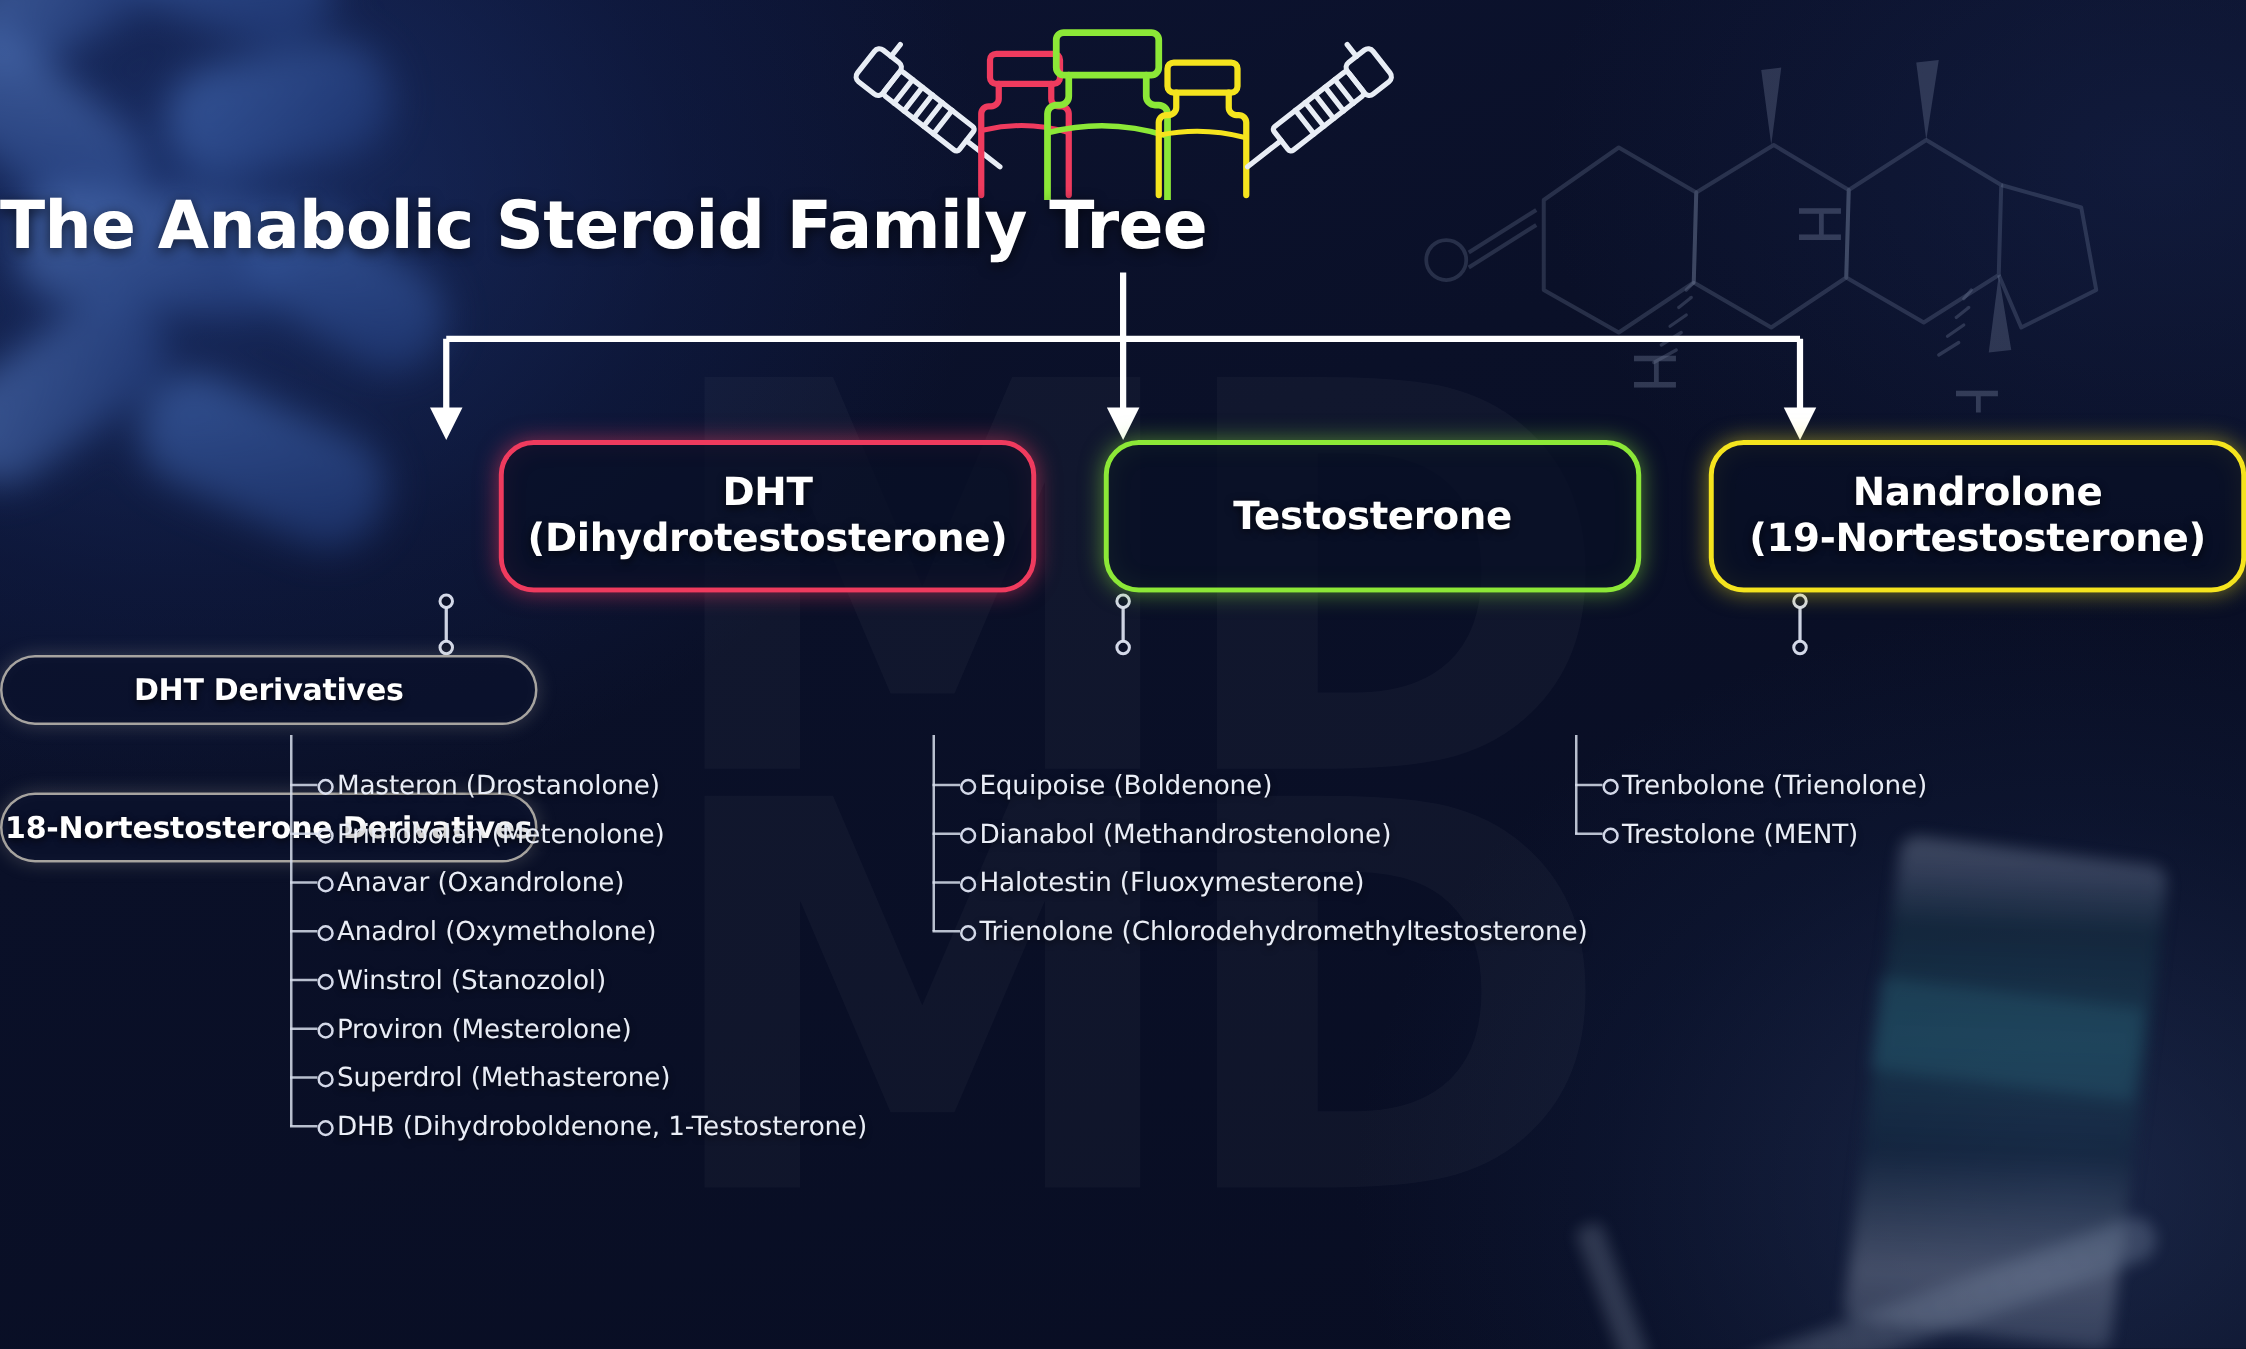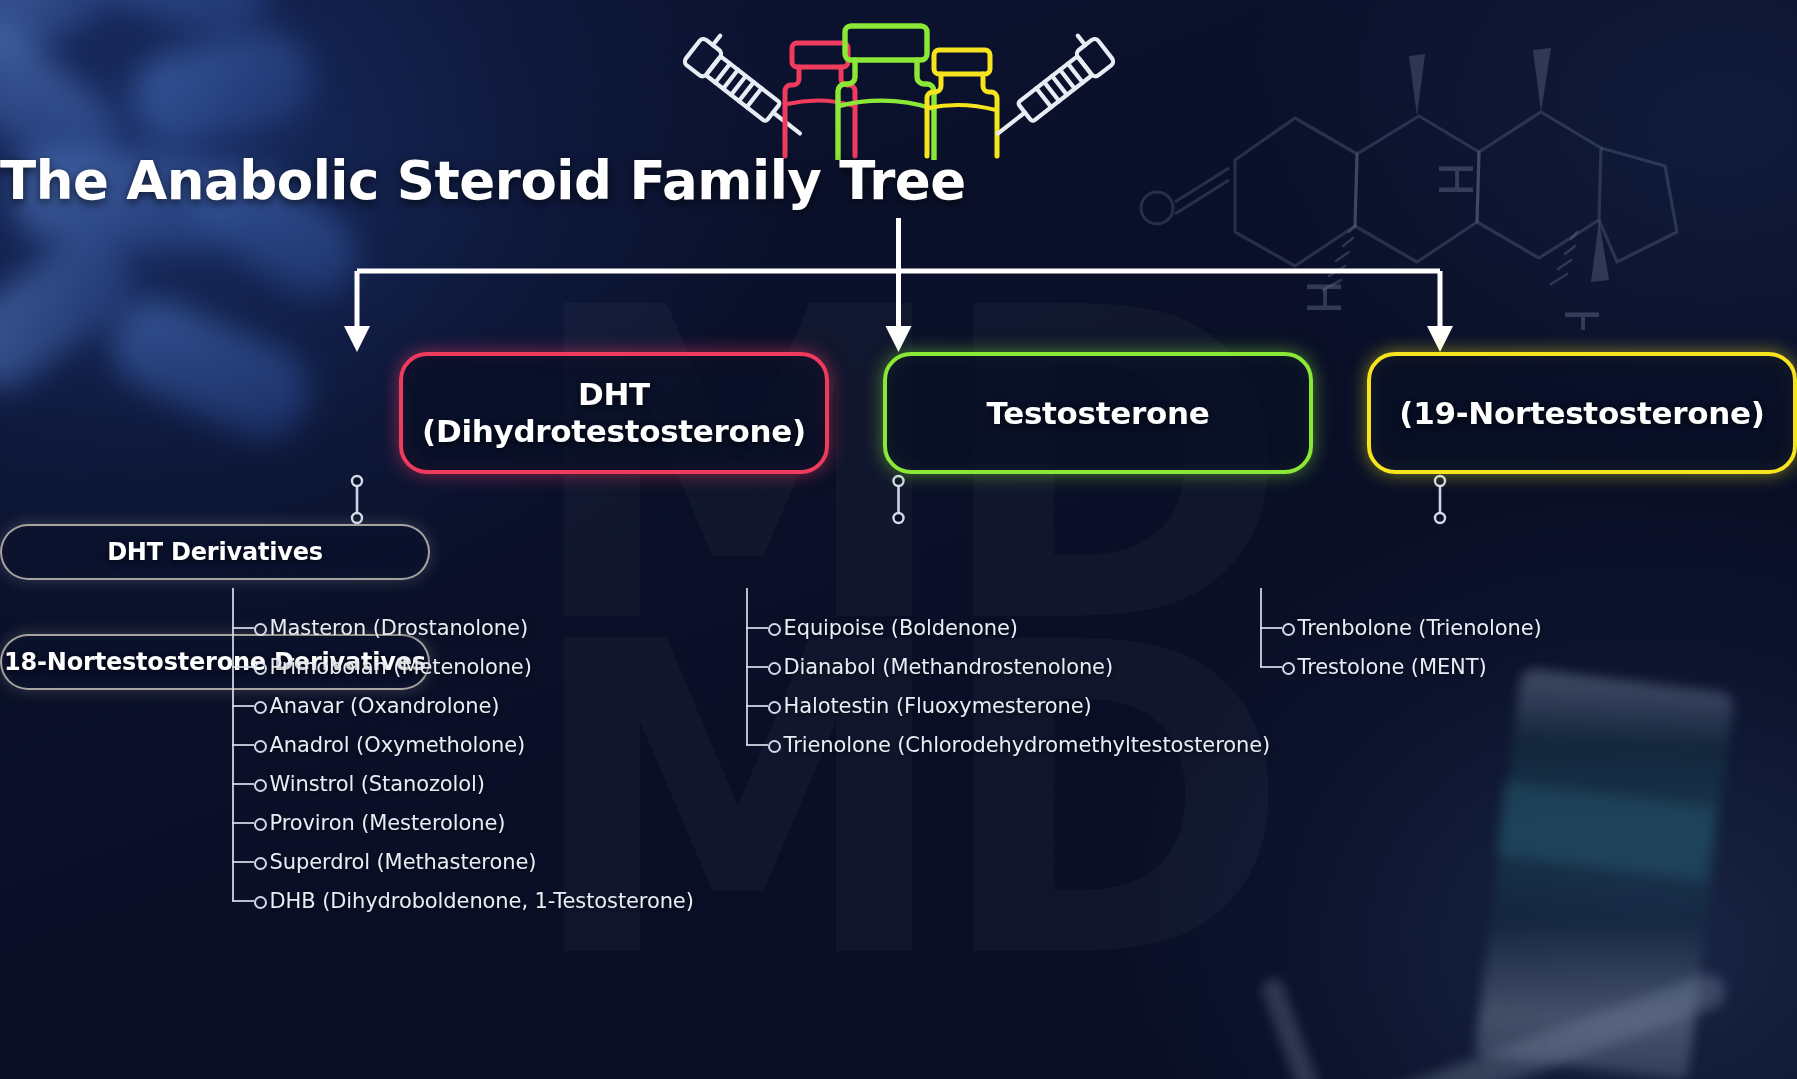--- a/index.html
+++ b/index.html
@@ -356,20 +356,21 @@
         <div>(Dihydrotestosterone)</div>
       </div>
     </div>
     <div class="cat-box test">
       <div>
         <div>Testosterone</div>
       </div>
     </div>
     <div class="cat-box nand">
       <div>
+        <div>Nandrolone</div>
         <div>(19-Nortestosterone)</div>
       </div>
     </div>
   </div>
 
   <div id="pill-row">
     <div class="deriv-pill">DHT Derivatives</div>
     <div class="deriv-pill">18-Nortestosterone Derivatives</div>
   </div>
 

